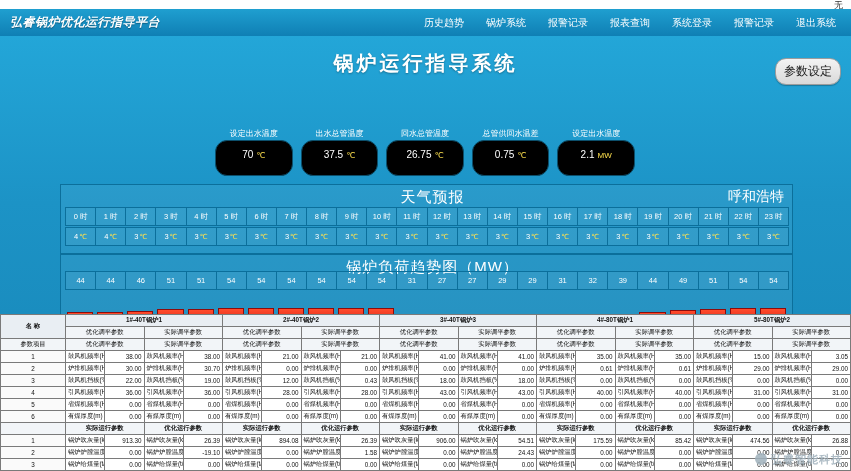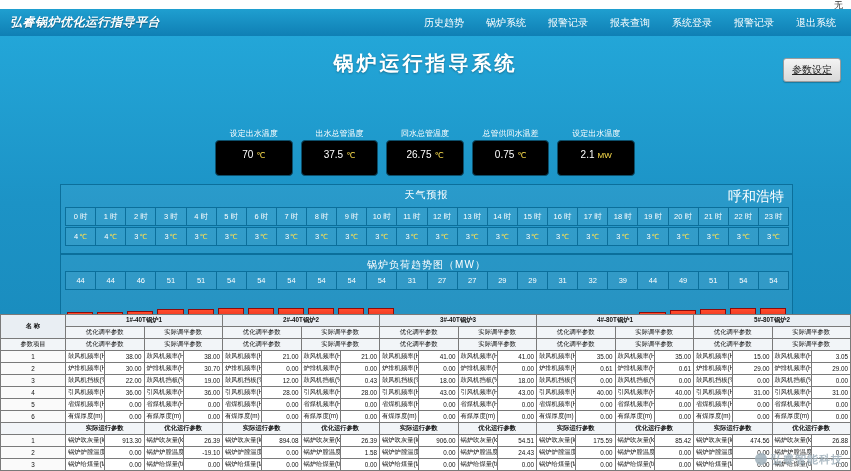--- a/index.html
+++ b/index.html
@@ -46,53 +46,52 @@
     background:linear-gradient(#23a6d8,#1c93c6 60%,#1a8dbf);
   }
   .page-title{
     position:absolute;left:0;top:14px;width:851px;text-align:center;
     color:#ffffff;font-size:20px;font-weight:bold;letter-spacing:3px;
     text-shadow:0 1px 2px rgba(0,0,0,.3);
   }
   .param-btn{
     position:absolute;right:10px;top:22px;
     background:linear-gradient(#f3f3f3,#d9d9d9);
-    border:1px solid #9c9c9c;border-radius:3px;
-    font-size:10px;color:#222;padding:4px 8px;cursor:pointer;
+    border:1px solid #9c9c9c;border-radius:11px;
+    font-size:12px;color:#222;padding:4px 8px;cursor:pointer;
     box-shadow:0 1px 1px rgba(0,0,0,.25);
-    text-decoration:underline;
   }
 
   
   .kpis{
     position:absolute;left:215px;top:104px;width:420px;height:36px;
     display:flex;gap:8px;
   }
   .kpi{
-    flex:1;background:#000000;border:1px solid #0c4f6b;border-radius:4px;
+    flex:1;background:#000000;border:1px solid #0c4f6b;border-radius:12px;
     position:relative;
   }
   .kpi .kpi-label{
     position:absolute;left:0;top:-13px;width:100%;text-align:center;
     color:#ffffff;font-size:8px;white-space:nowrap;
   }
   .kpi .kpi-val{
     position:absolute;left:0;top:8px;width:100%;text-align:center;
     color:#ffffff;font-size:10px;
   }
   .kpi .kpi-unit{color:#ffe14d;font-size:8px;margin-left:3px;}
 
   
   .panel{
     position:absolute;left:60px;top:148px;width:731px;height:68px;
     border:1px solid #0b6f9b;background:rgba(255,255,255,.06);
   }
   .panel-title{
-    position:absolute;left:0;top:3px;width:100%;text-align:center;
-    color:#ffffff;font-size:10px;letter-spacing:1px;
+    position:absolute;left:6px;top:3px;width:100%;text-align:center;
+    color:#ffffff;font-size:15px;letter-spacing:1px;
   }
   .panel-right{
     position:absolute;right:8px;top:3px;color:#ffffff;font-size:14px;
   }
   .grid-row{
     position:absolute;left:4px;width:723px;display:flex;
   }
   .cellbox{
     flex:1;height:17px;line-height:17px;text-align:center;
     border:1px solid #0b6f9b;color:#ffffff;font-size:7.5px;

